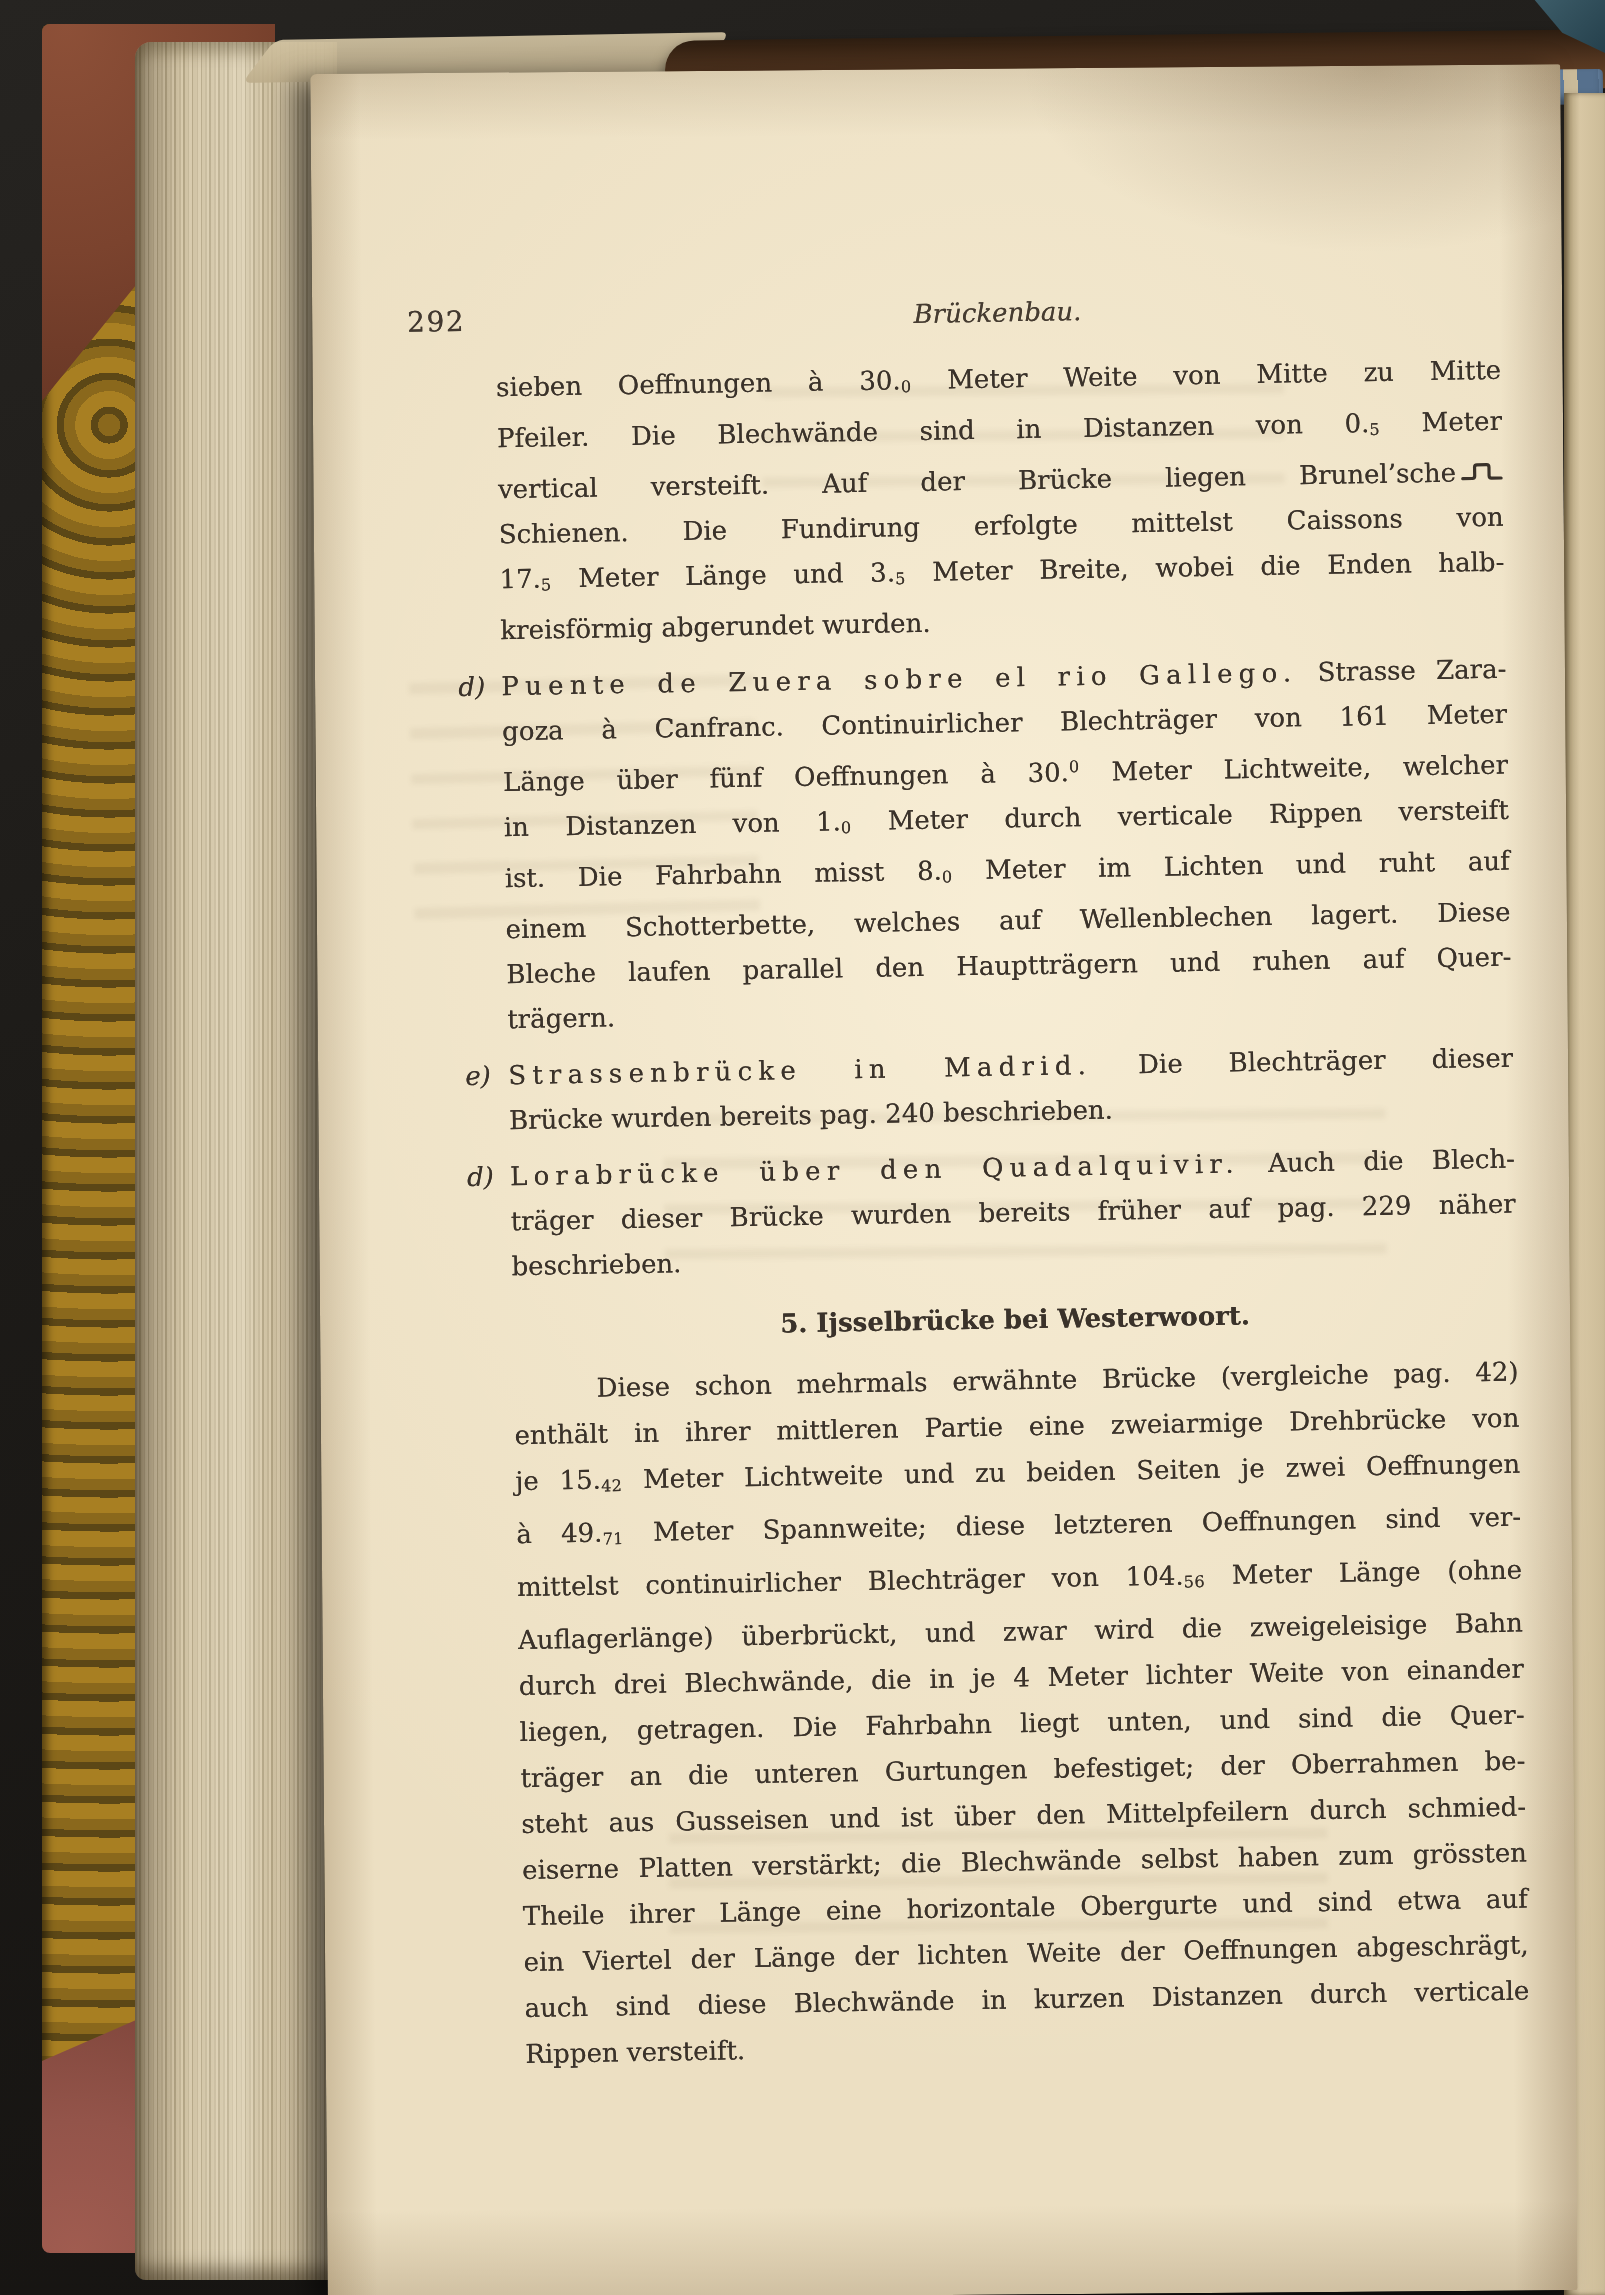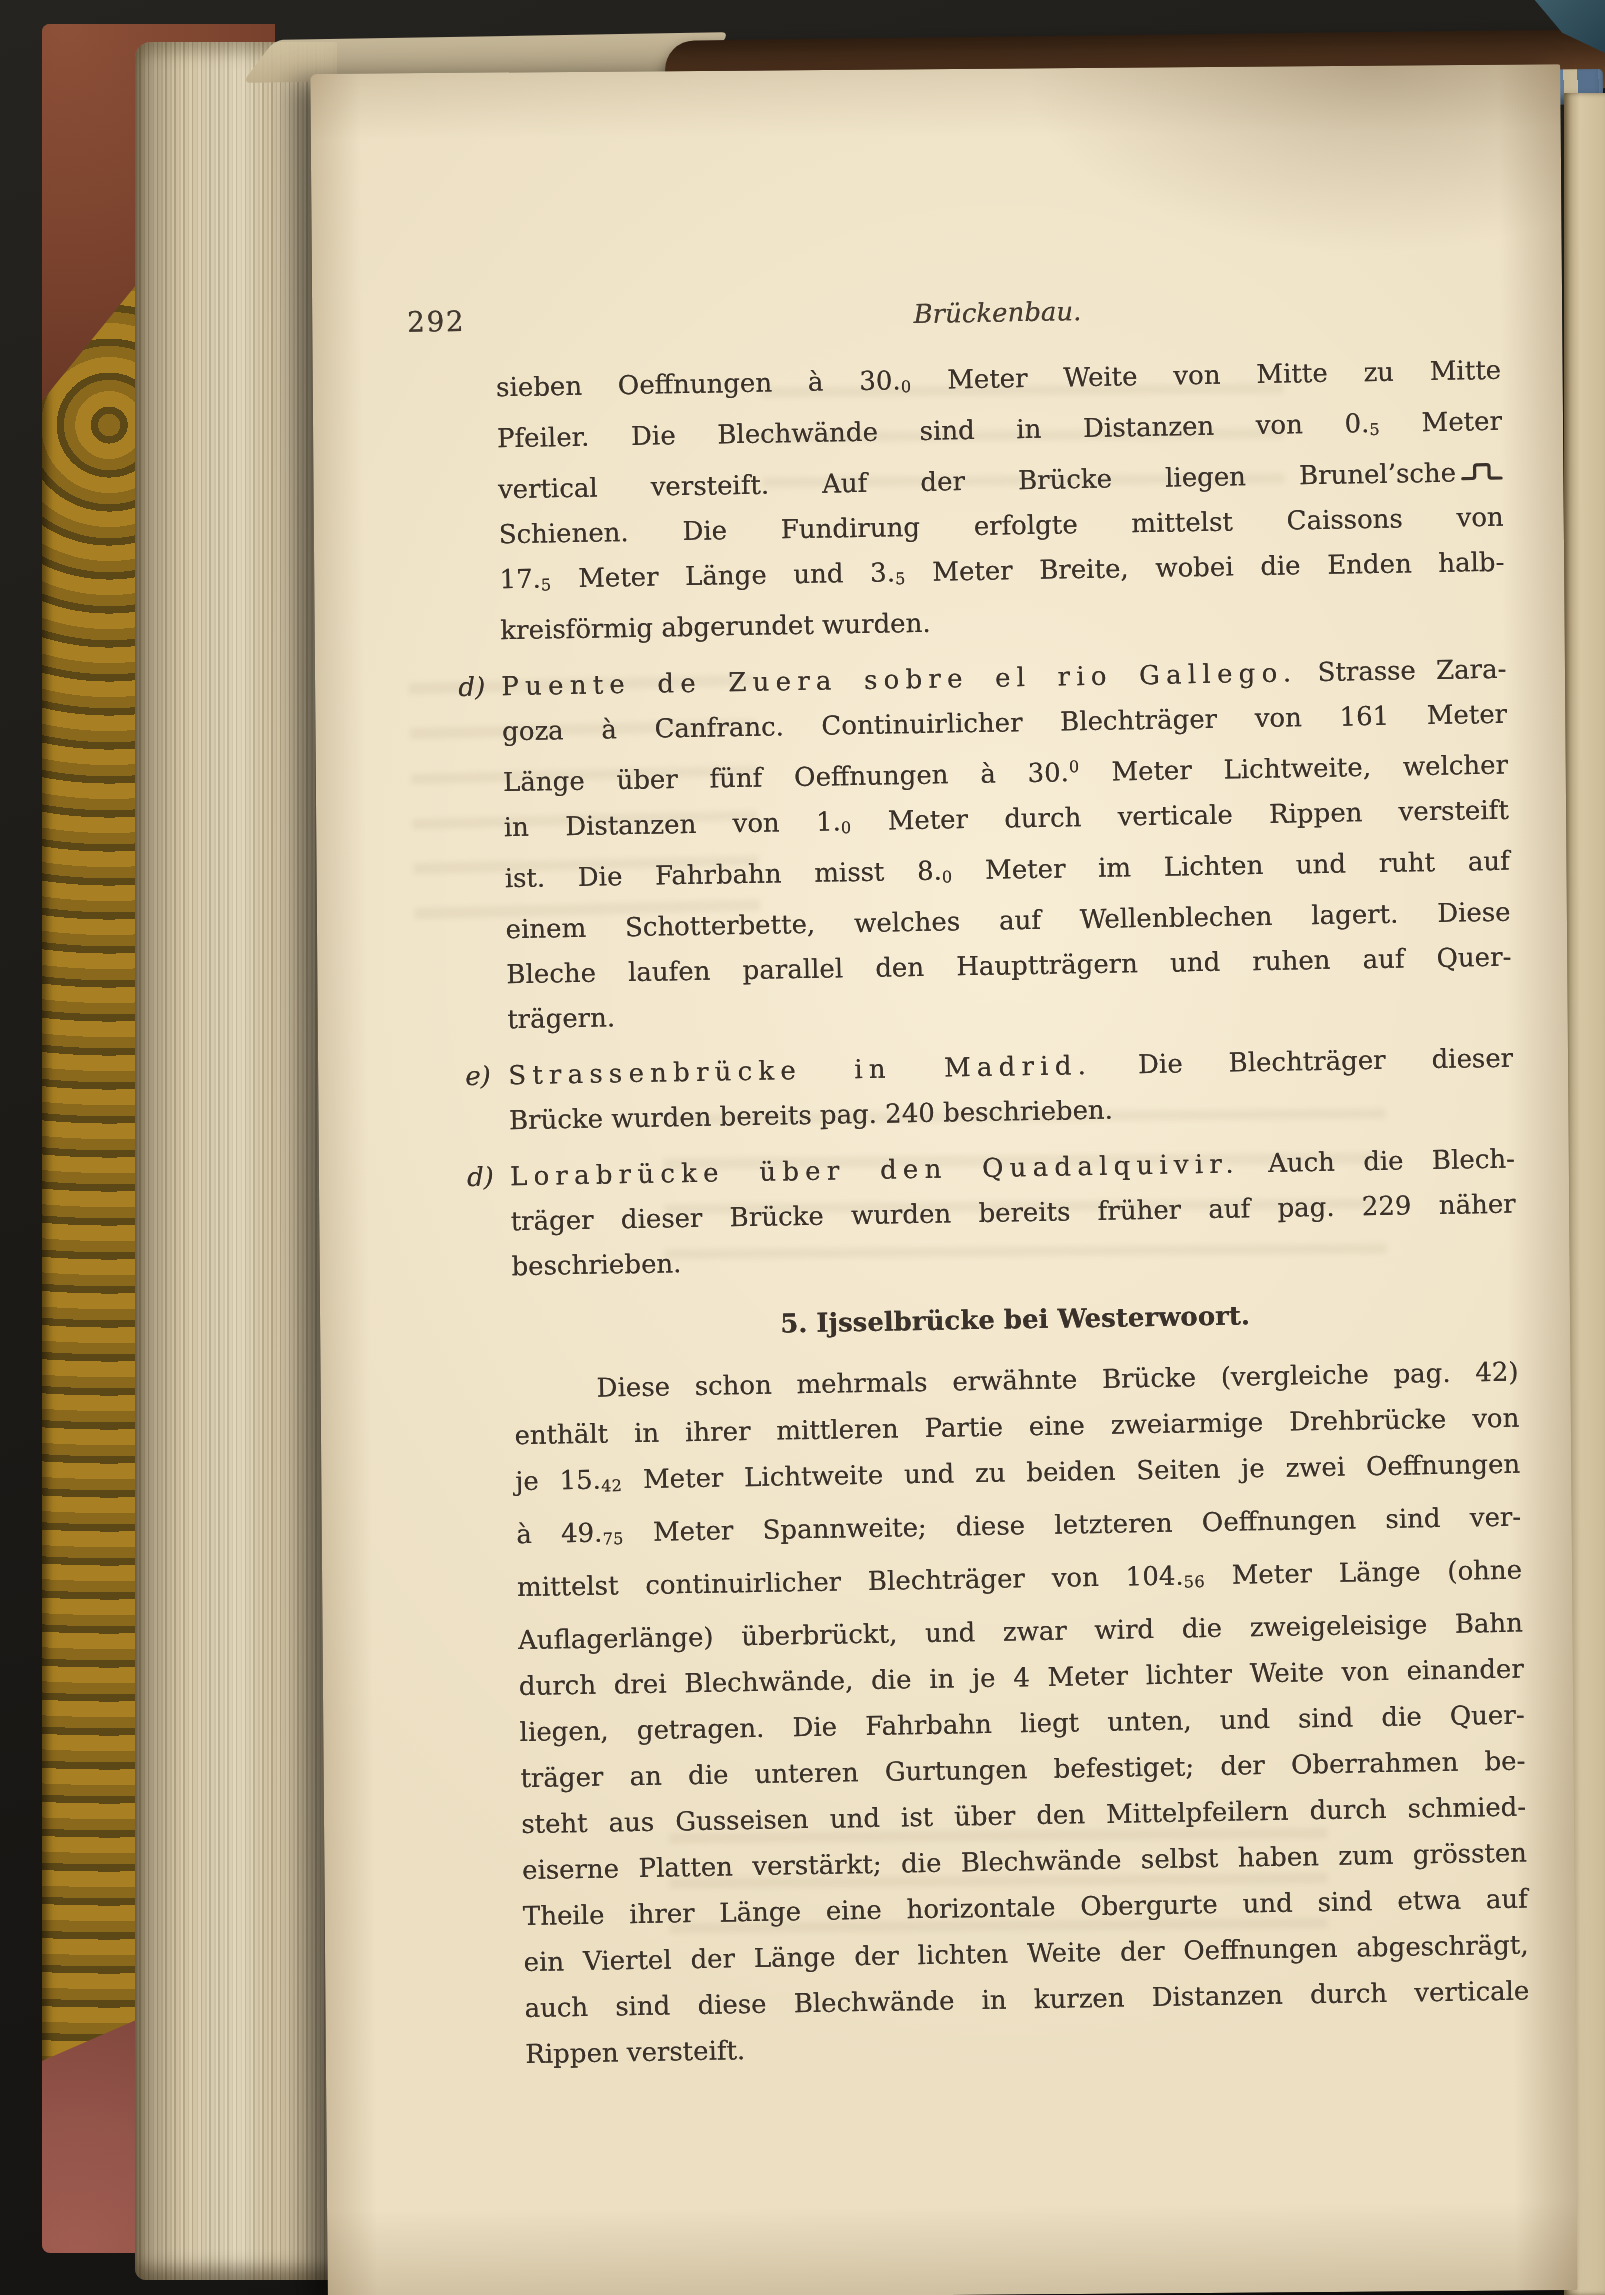--- a/index.html
+++ b/index.html
@@ -166,21 +166,21 @@
         <div class="para">
           <div class="line"><span class="marker">d)</span><span class="sperr">Lorabrücke über den Quadalquivir.</span><span> Auch die Blech-</span></div>
           <div class="line"><span>träger dieser Brücke wurden bereits früher auf pag. 229 näher</span></div>
           <div class="line last"><span>beschrieben.</span></div>
         </div>
         <div class="sectionhead">5. Ijsselbrücke bei Westerwoort.</div>
         <div class="para main">
           <div class="line indent"><span>Diese schon mehrmals erwähnte Brücke (vergleiche pag. 42)</span></div>
           <div class="line"><span>enthält in ihrer mittleren Partie eine zweiarmige Drehbrücke von</span></div>
           <div class="line"><span>je 15.</span><span class="sub">42</span><span> Meter Lichtweite und zu beiden Seiten je zwei Oeffnungen</span></div>
-          <div class="line"><span>à 49.</span><span class="sub">75</span><span> Meter Spannweite; diese letzteren Oeffnungen sind ver-</span></div>
+          <div class="line"><span>à 49.</span><span class="sub">71</span><span> Meter Spannweite; diese letzteren Oeffnungen sind ver-</span></div>
           <div class="line"><span>mittelst continuirlicher Blechträger von 104.</span><span class="sub">56</span><span> Meter Länge (ohne</span></div>
           <div class="line"><span>Auflagerlänge) überbrückt, und zwar wird die zweigeleisige Bahn</span></div>
           <div class="line"><span>durch drei Blechwände, die in je 4 Meter lichter Weite von einander</span></div>
           <div class="line"><span>liegen, getragen. Die Fahrbahn liegt unten, und sind die Quer-</span></div>
           <div class="line"><span>träger an die unteren Gurtungen befestiget; der Oberrahmen be-</span></div>
           <div class="line"><span>steht aus Gusseisen und ist über den Mittelpfeilern durch schmied-</span></div>
           <div class="line"><span>eiserne Platten verstärkt; die Blechwände selbst haben zum grössten</span></div>
           <div class="line"><span>Theile ihrer Länge eine horizontale Obergurte und sind etwa auf</span></div>
           <div class="line"><span>ein Viertel der Länge der lichten Weite der Oeffnungen abgeschrägt,</span></div>
           <div class="line"><span>auch sind diese Blechwände in kurzen Distanzen durch verticale</span></div>

